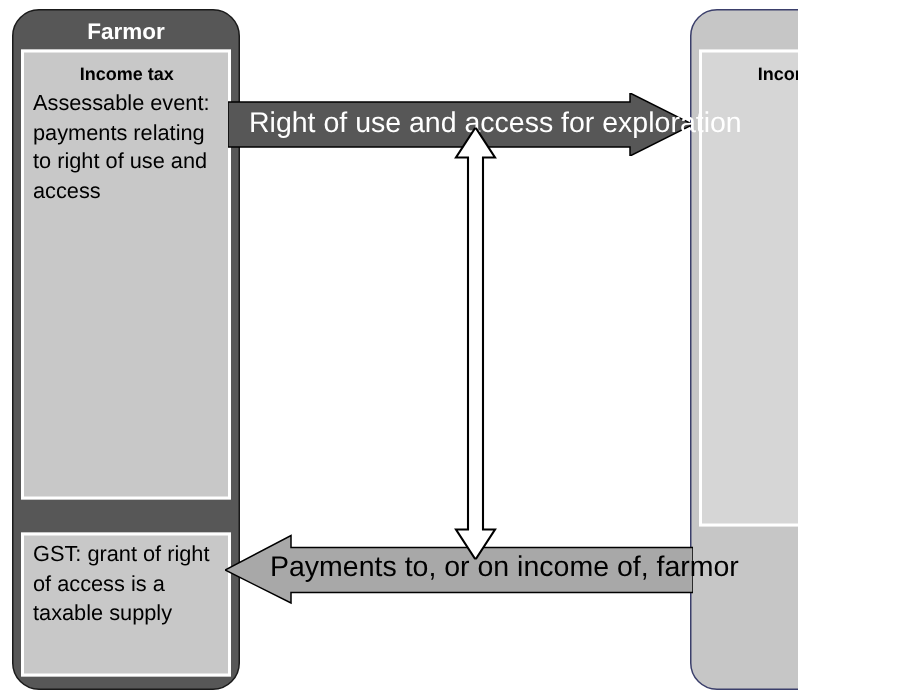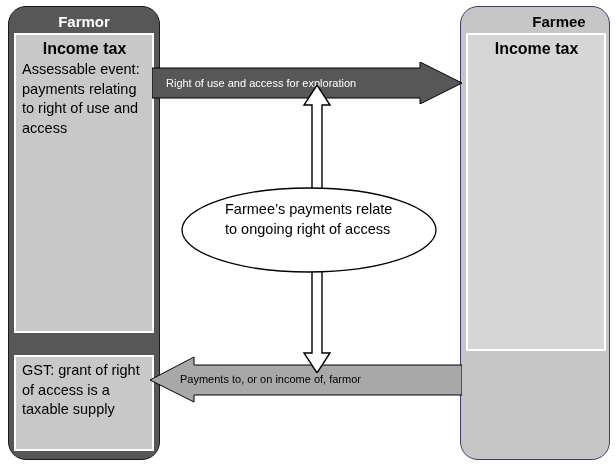--- a/index.html
+++ b/index.html
@@ -7,21 +7,21 @@
     margin: 0;
     padding: 0;
     background: #ffffff;
   }
   body {
     font-family: "Liberation Sans", sans-serif;
   }
 
   #canvas {
     position: relative;
-    width: 616px;
+    width: 532px;
     height: 466px;
     background: #ffffff;
     overflow: hidden;
   }
 
   
   .panel {
     position: absolute;
     box-sizing: border-box;
   }
@@ -70,21 +70,21 @@
     color: #000000;
     overflow: hidden;
   }
   #farmor-panel .inner-box { background: #c8c8c8; }
   #farmee-panel .inner-box { background: #d6d6d6; }
 
   .box-heading {
     display: block;
     text-align: center;
     font-weight: bold;
-    font-size: 16px;
+    font-size: 12px;
     line-height: 20px;
     margin-bottom: 1px;
   }
   .para { display: block; }
   .para + .para { margin-top: 9px; }
 
   
   #farmor-income-box {
     left: 5px;  top: 26px;  width: 140px; height: 300px;
   }
@@ -105,21 +105,21 @@
   }
   .h-arrow svg { display: block; }
   .h-arrow .label {
     position: absolute;
     top: 0;
     bottom: 0;
     left: 0;
     right: 0;
     display: flex;
     align-items: center;
-    font-size: 11px;
+    font-size: 19px;
     white-space: nowrap;
   }
 
   #arrow-right {
     left: 152px;
     top: 62px;
     width: 310px;
     height: 42px;
   }
   #arrow-right .label {
@@ -212,20 +212,14 @@
     </svg>
     <span class="label">Payments to, or on income of, farmor</span>
   </div>
 
   <div id="arrow-vertical">
     <svg width="40" height="288" viewBox="0 0 40 288">
       <polygon points="20,0 33,20 25,20 25,268 33,268 20,288 7,268 15,268 15,20 7,20" fill="#ffffff" stroke="#000000" stroke-width="1.4"></polygon>
     </svg>
   </div>
 
-  <div id="ellipse-note">
-    <svg width="256" height="86" viewBox="0 0 256 86">
-      <ellipse cx="128" cy="43" rx="127" ry="42" fill="#ffffff" stroke="#000000" stroke-width="1.3"></ellipse>
-    </svg>
-    <div class="ellipse-text">Farmee’s payments relate to ongoing right of access</div>
-  </div>
 
 </div>
 
 </body></html>

